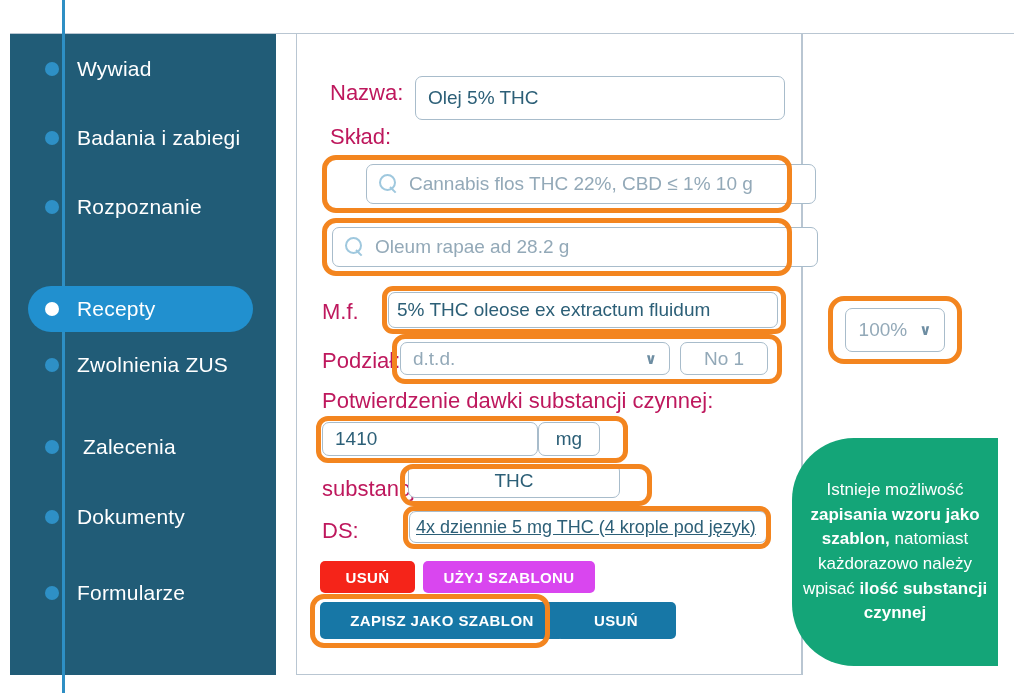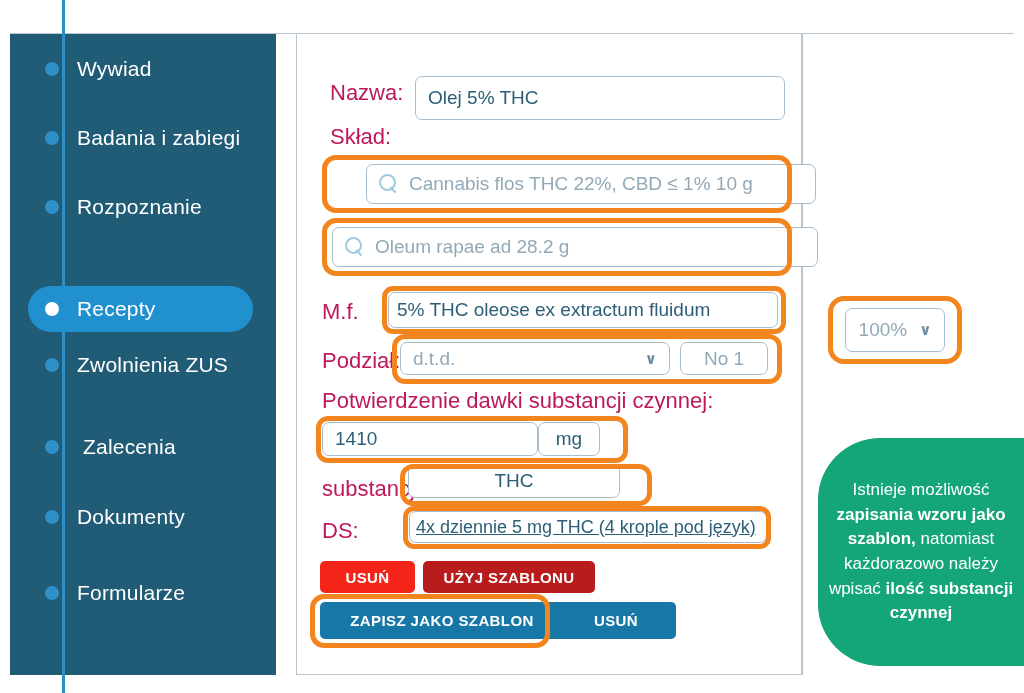--- a/index.html
+++ b/index.html
@@ -79,37 +79,37 @@
   }
 
   
   .btn{
     box-sizing:border-box;border:none;border-radius:5px;color:#ffffff;
     font-size:15px;font-weight:bold;letter-spacing:.4px;
     display:flex;align-items:center;justify-content:center;cursor:pointer;
     font-family:"Liberation Sans","DejaVu Sans",sans-serif;
   }
   .btn.red{background:#f52419;}
-  .btn.grey{background:#b91c1c;text-align:center;}
+  .btn.grey{background:#d946ef;text-align:center;}
   .btn.blue{background:#1777a6;}
 
   
   .callout{
     position:absolute;background:#14a578;color:#ffffff;
     display:flex;align-items:center;justify-content:center;text-align:center;
     font-size:17px;line-height:1.45;
     box-sizing:border-box;
   }
   .callout.top{
     left:820px;top:25px;width:204px;height:205px;
     border-bottom-left-radius:62px;border-bottom-right-radius:62px;
     padding:26px 12px 10px 12px;
   }
   .callout.bottom{
-    left:818px;top:438px;width:206px;height:228px;
+    left:792px;top:438px;width:206px;height:228px;
     border-top-left-radius:62px;border-bottom-left-radius:62px;
     padding:10px 10px;
   }
   .callout b{font-weight:bold;}
 </style>
 </head>
 <body>
 
 <div class="stage">
 

